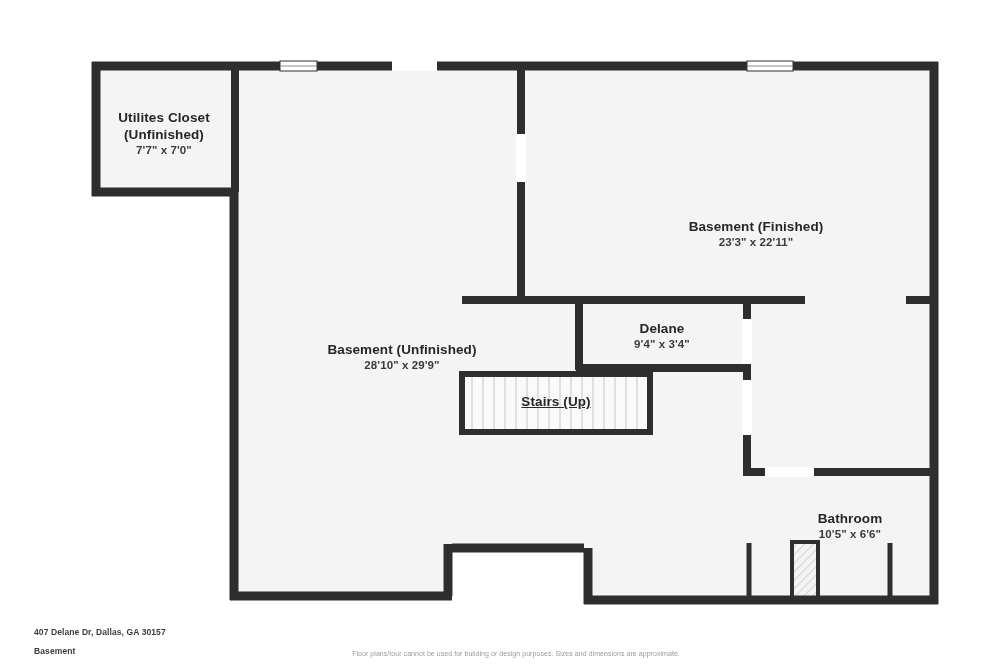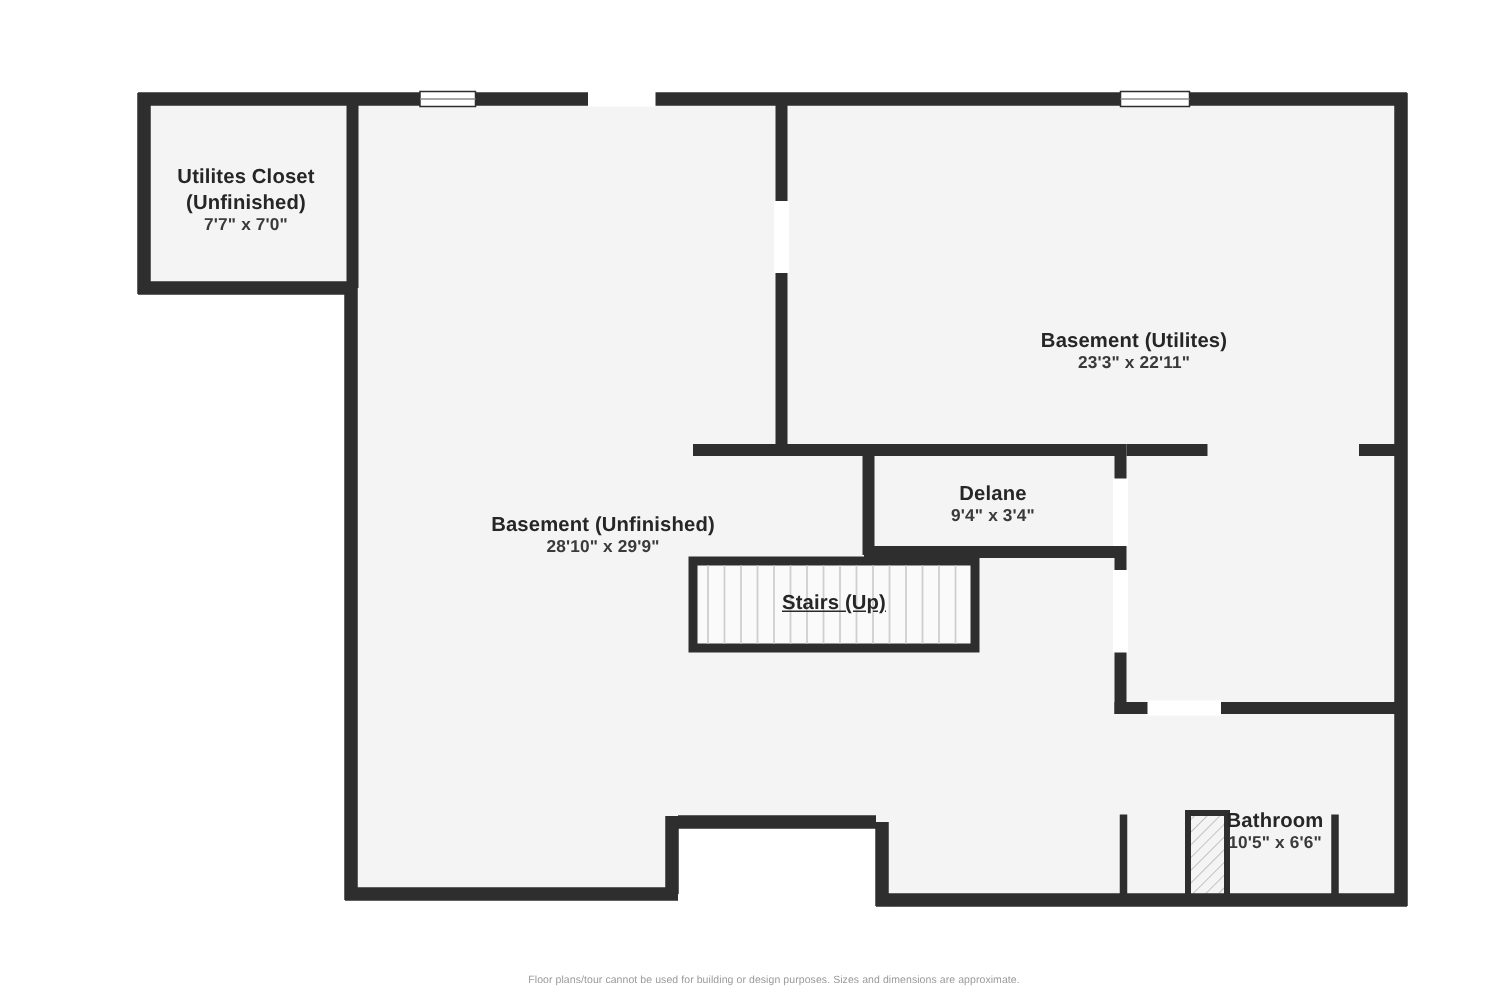--- a/index.html
+++ b/index.html
@@ -232,39 +232,43 @@
 
   </svg>
 
   <div class="room-label" style="left:148px; top:109px;">
     <div class="room-name two-line">Utilites Closet</div>
     <div class="room-name two-line">(Unfinished)</div>
     <div class="room-dims">7'7" x 7'0"</div>
   </div>
 
   <div class="room-label" style="left:740px; top:219px;">
-    <div class="room-name">Basement (Utilites)</div>
+    <div class="room-name">Basement (Finished)</div>
     <div class="room-dims">23'3" x 22'11"</div>
   </div>
 
   <div class="room-label" style="left:386px; top:342px;">
     <div class="room-name">Basement (Unfinished)</div>
     <div class="room-dims">28'10" x 29'9"</div>
   </div>
 
   <div class="room-label" style="left:646px; top:321px;">
     <div class="room-name">Delane</div>
     <div class="room-dims">9'4" x 3'4"</div>
   </div>
 
-  <div class="room-label" style="left:834px; top:511px;margin-top:28px;">
+  <div class="room-label" style="left:834px; top:511px;">
     <div class="room-name">Bathroom</div>
     <div class="room-dims">10'5" x 6'6"</div>
   </div>
 
   <div class="room-label" style="left:540px; top:394px;text-decoration:underline;">
     <div class="room-name">Stairs (Up)</div>
   </div>
 
+  <div class="footer-block">
+    <div class="footer-address">407 Delane Dr, Dallas, GA 30157</div>
+    <div class="footer-level">Basement</div>
+  </div>
 
   <div class="disclaimer">Floor plans/tour cannot be used for building or design purposes. Sizes and dimensions are approximate.</div>
 
 </div>
 
 </body></html>

